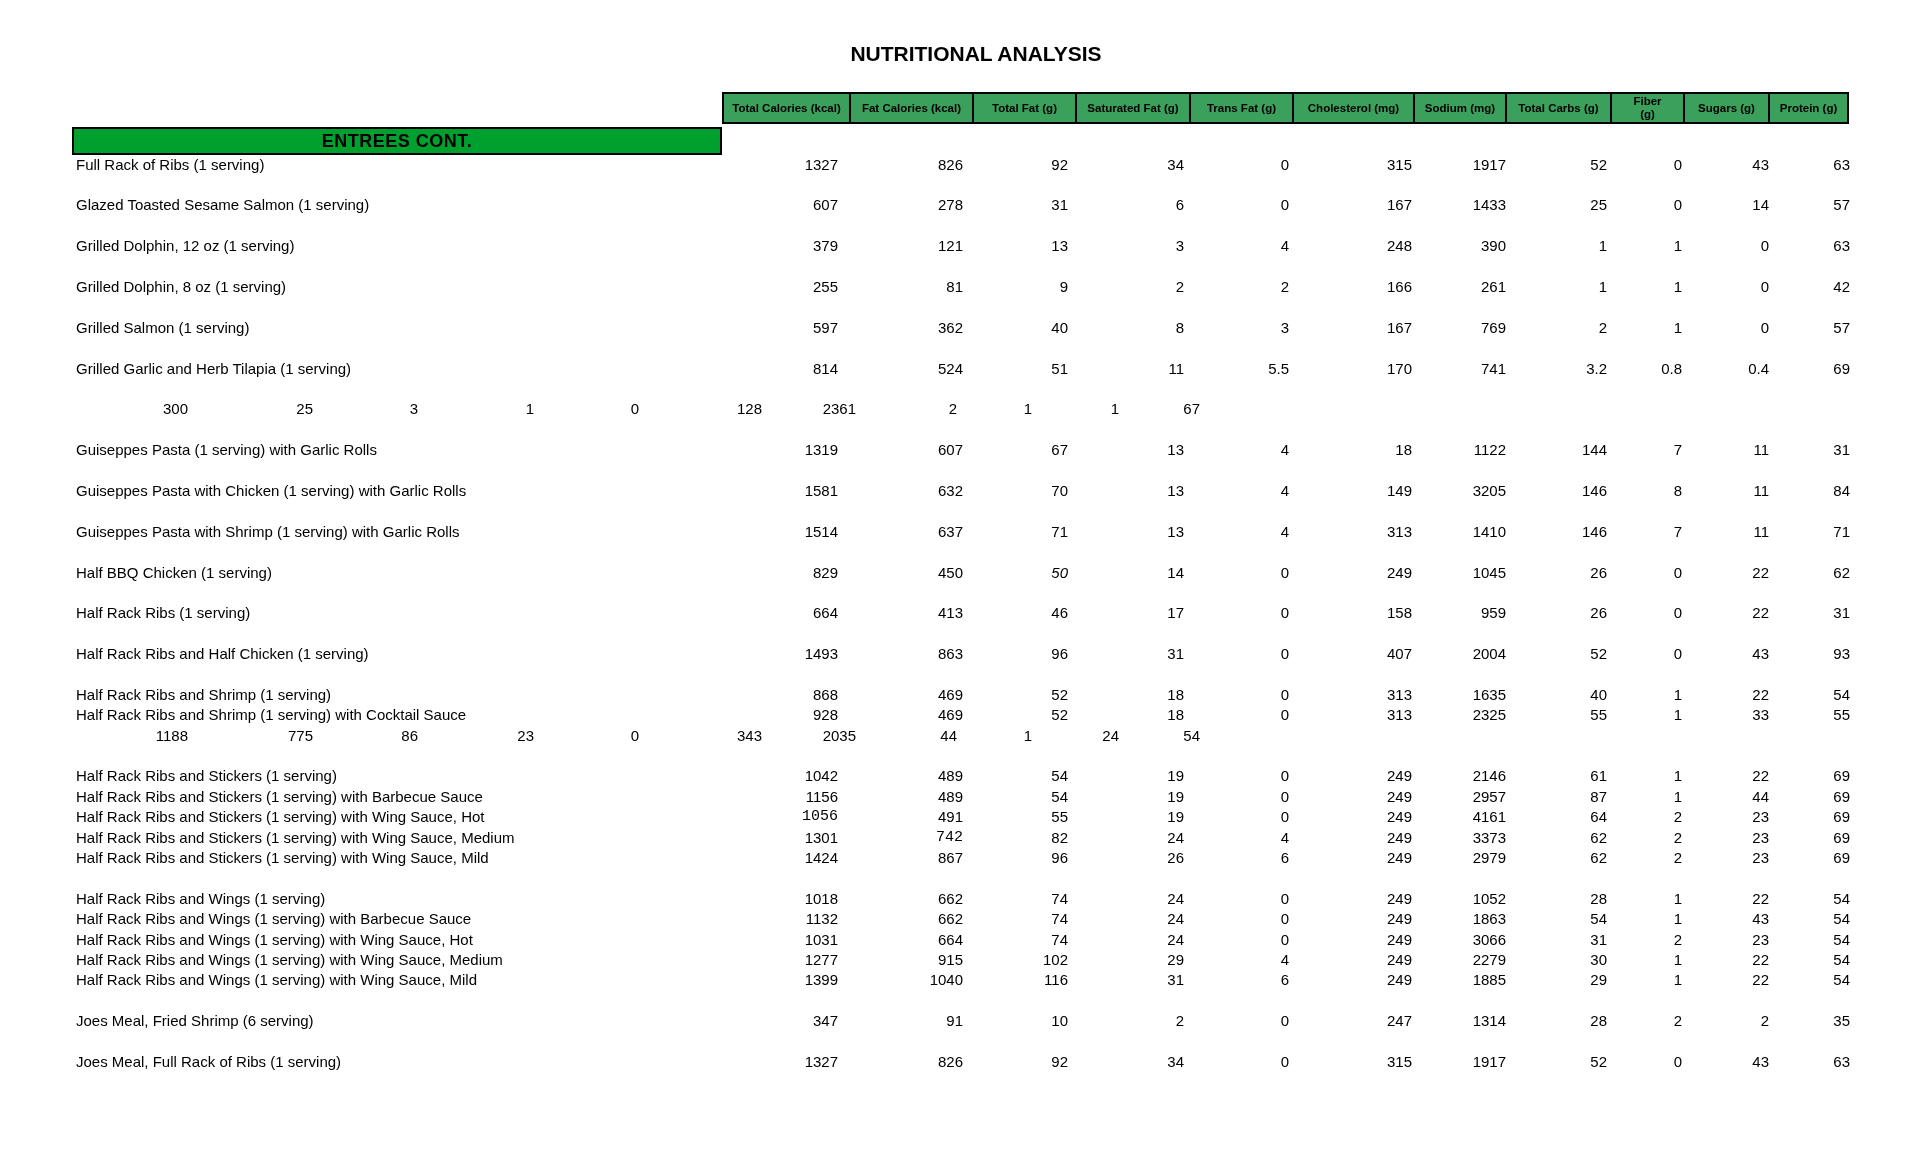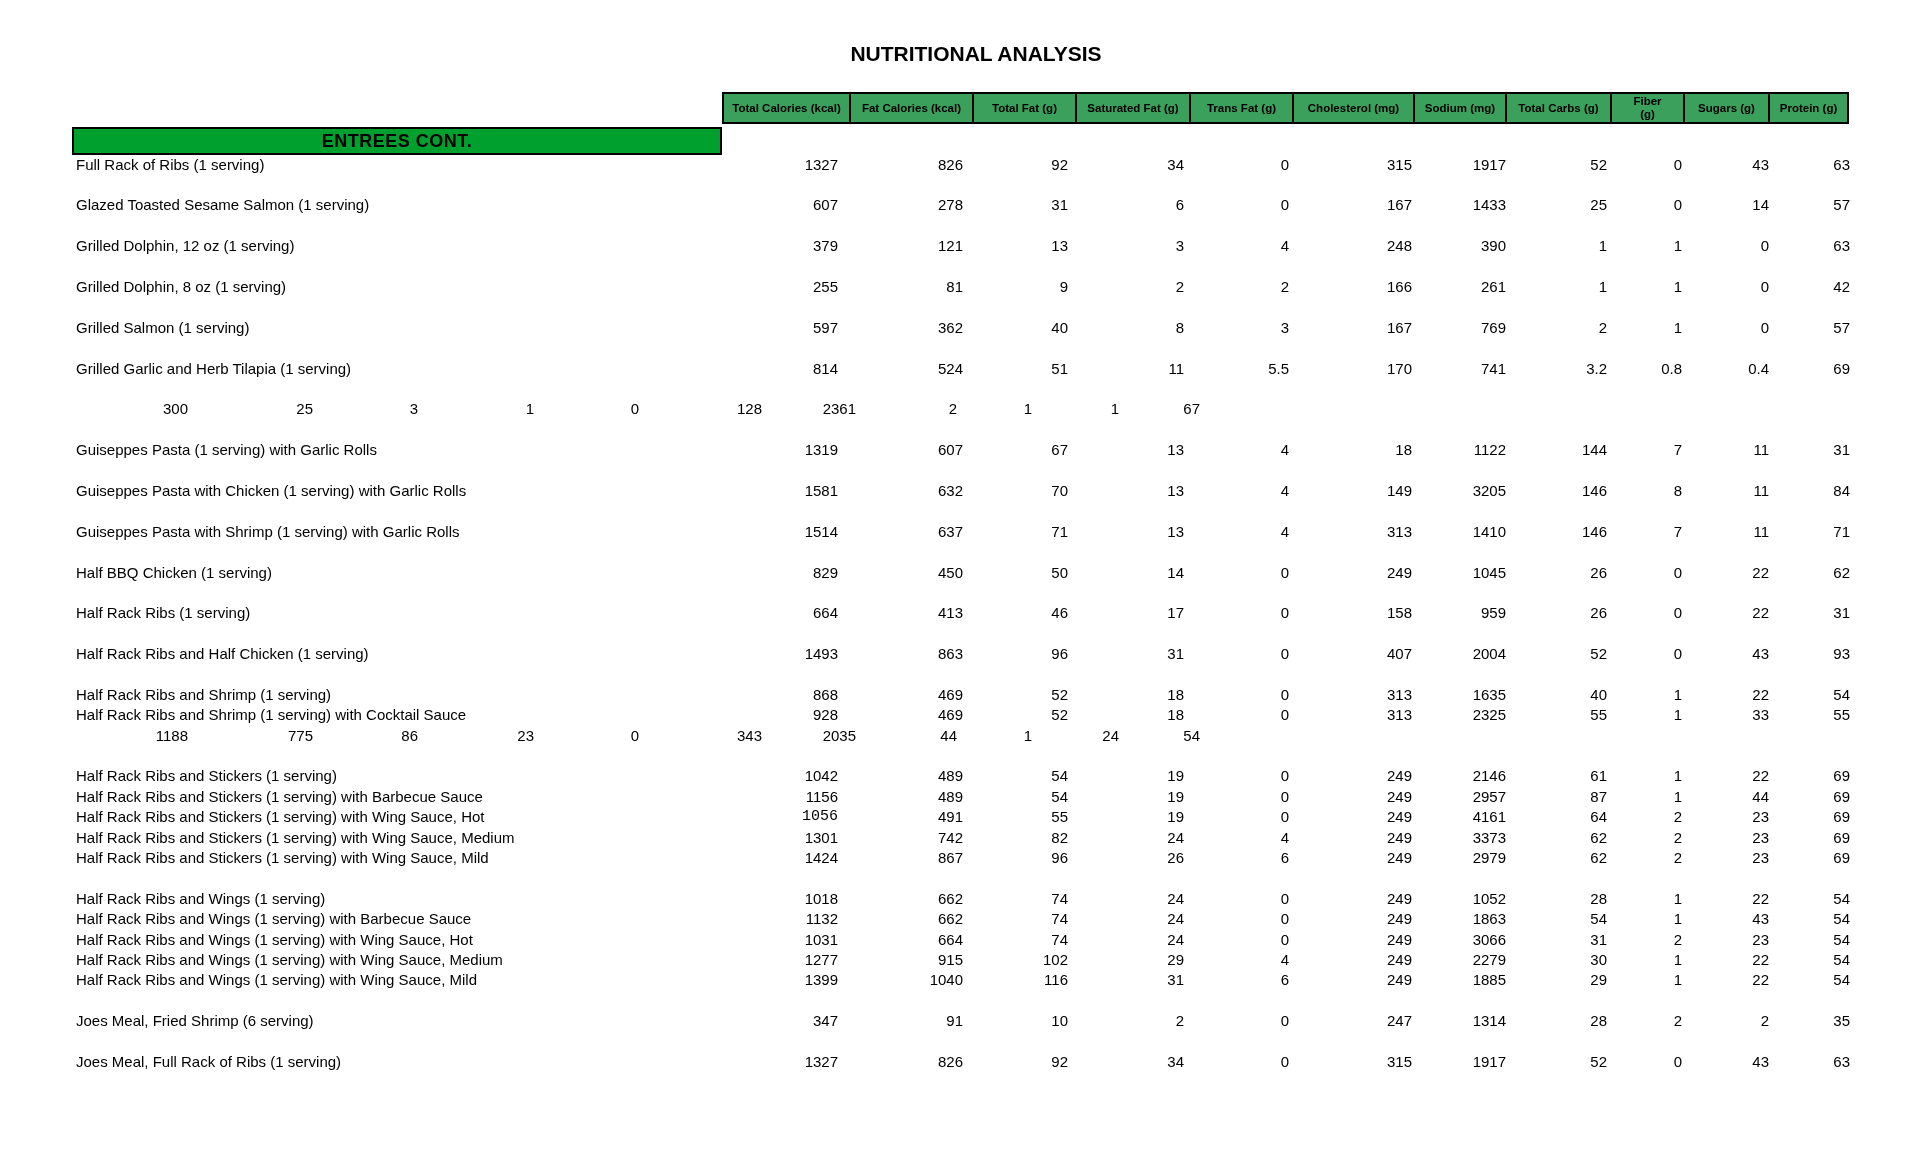--- a/index.html
+++ b/index.html
@@ -261,21 +261,21 @@
           <div class="vcell" style="width: 101px;">146</div>
           <div class="vcell" style="width: 75px;">7</div>
           <div class="vcell" style="width: 87px;">11</div>
           <div class="vcell" style="width: 81px;">71</div>
         </div>
         <div class="spacer"></div>
         <div class="trow">
           <div class="ncell">Half BBQ Chicken (1 serving)</div>
           <div class="vcell" style="width: 129px;">829</div>
           <div class="vcell" style="width: 125px;">450</div>
-          <div class="vcell" style="width: 105px;">50</div>
+          <div class="vcell" style="width: 105px; font-style: italic;">50</div>
           <div class="vcell" style="width: 116px;">14</div>
           <div class="vcell" style="width: 105px;">0</div>
           <div class="vcell" style="width: 123px;">249</div>
           <div class="vcell" style="width: 94px;">1045</div>
           <div class="vcell" style="width: 101px;">26</div>
           <div class="vcell" style="width: 75px;">0</div>
           <div class="vcell" style="width: 87px;">22</div>
           <div class="vcell" style="width: 81px;">62</div>
         </div>
         <div class="spacer"></div>
@@ -389,21 +389,21 @@
           <div class="vcell" style="width: 123px;">249</div>
           <div class="vcell" style="width: 94px;">4161</div>
           <div class="vcell" style="width: 101px;">64</div>
           <div class="vcell" style="width: 75px;">2</div>
           <div class="vcell" style="width: 87px;">23</div>
           <div class="vcell" style="width: 81px;">69</div>
         </div>
         <div class="trow">
           <div class="ncell">Half Rack Ribs and Stickers (1 serving) with Wing Sauce, Medium</div>
           <div class="vcell" style="width: 129px;">1301</div>
-          <div class="vcell" style="width: 125px;">742</div>
+          <div class="vcell" style="width: 125px; font-family: Liberation Mono, monospace;">742</div>
           <div class="vcell" style="width: 105px;">82</div>
           <div class="vcell" style="width: 116px;">24</div>
           <div class="vcell" style="width: 105px;">4</div>
           <div class="vcell" style="width: 123px;">249</div>
           <div class="vcell" style="width: 94px;">3373</div>
           <div class="vcell" style="width: 101px;">62</div>
           <div class="vcell" style="width: 75px;">2</div>
           <div class="vcell" style="width: 87px;">23</div>
           <div class="vcell" style="width: 81px;">69</div>
         </div>

